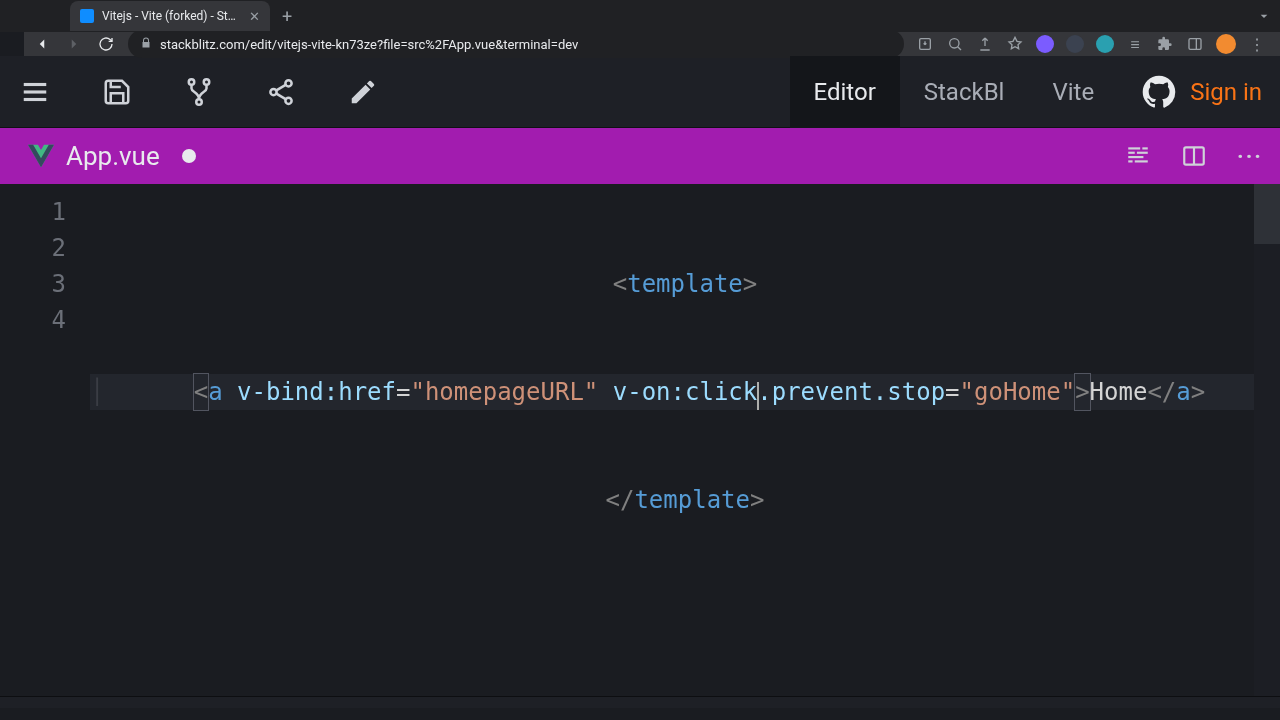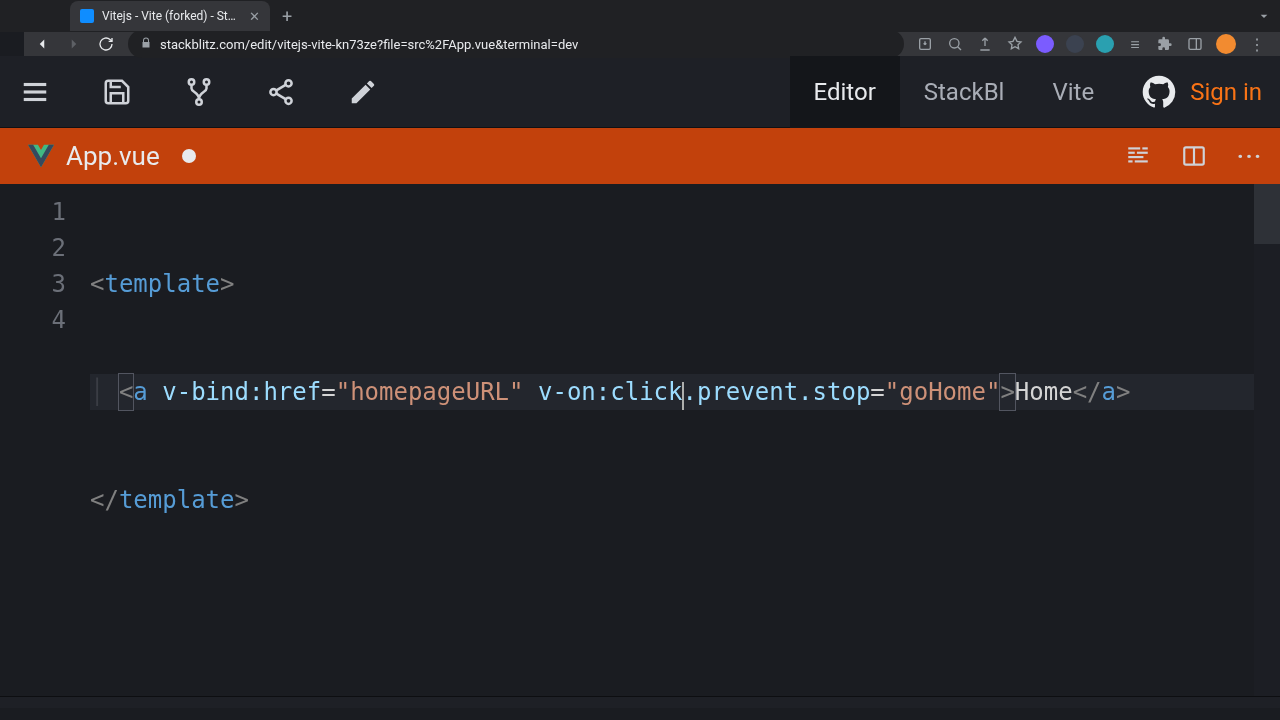--- a/index.html
+++ b/index.html
@@ -70,21 +70,21 @@
     display: flex; align-items: center; cursor: pointer;
   }
   .view-tab.active { background: #14161a; color: #e8eaed; }
   .signin-group { display: flex; align-items: center; gap: 14px; margin-left: 24px; }
   .gh-icon { width: 34px; height: 34px; color: #e8eaed; }
   .signin-text { font-size: 24px; color: #f97316; cursor: pointer; }
 
   
   .file-tab-bar {
     display: flex; align-items: center; justify-content: space-between;
-    height: 56px; background: #c2410c; padding: 0 16px;
+    height: 56px; background: #a21caf; padding: 0 16px;
   }
   .file-tab {
     display: flex; align-items: center; gap: 12px;
     padding: 0 12px; height: 100%;
   }
   .vue-icon { width: 26px; height: 26px; }
   .file-name { font-size: 26px; color: #e8eaed; }
   .dirty-dot { width: 14px; height: 14px; border-radius: 50%; background: #e8eaed; margin-left: 10px; }
   .editor-actions { display: flex; align-items: center; gap: 28px; }
   .editor-action { width: 28px; height: 28px; color: #cfd2d8; cursor: pointer; display:flex;align-items:center;justify-content:center; font-size: 22px; font-weight: bold; }
@@ -99,20 +99,21 @@
   .gutter {
     width: 90px; padding: 10px 24px 0 0; text-align: right;
     font-family: "SF Mono", Menlo, Consolas, monospace;
     font-size: 24px; line-height: 36px; color: #6b6f78; user-select: none;
   }
   .code {
     flex: 1; padding: 10px 0 0 0;
     font-family: "SF Mono", Menlo, Consolas, monospace;
     font-size: 24px; line-height: 36px; white-space: pre;
     position: relative;
+    text-align: center;
   }
   .code-line { height: 36px; position: relative; }
   .hl-line { background: #23262d; }
   .tok-bracket { color: #808080; }
   .tok-tag { color: #569cd6; }
   .tok-attr { color: #9cdcfe; }
   .tok-str { color: #ce9178; }
   .tok-text { color: #d4d4d4; }
   .indent-guide { position: absolute; left: 0; top: 0; bottom: 0; color: #3a3d44; }
 

